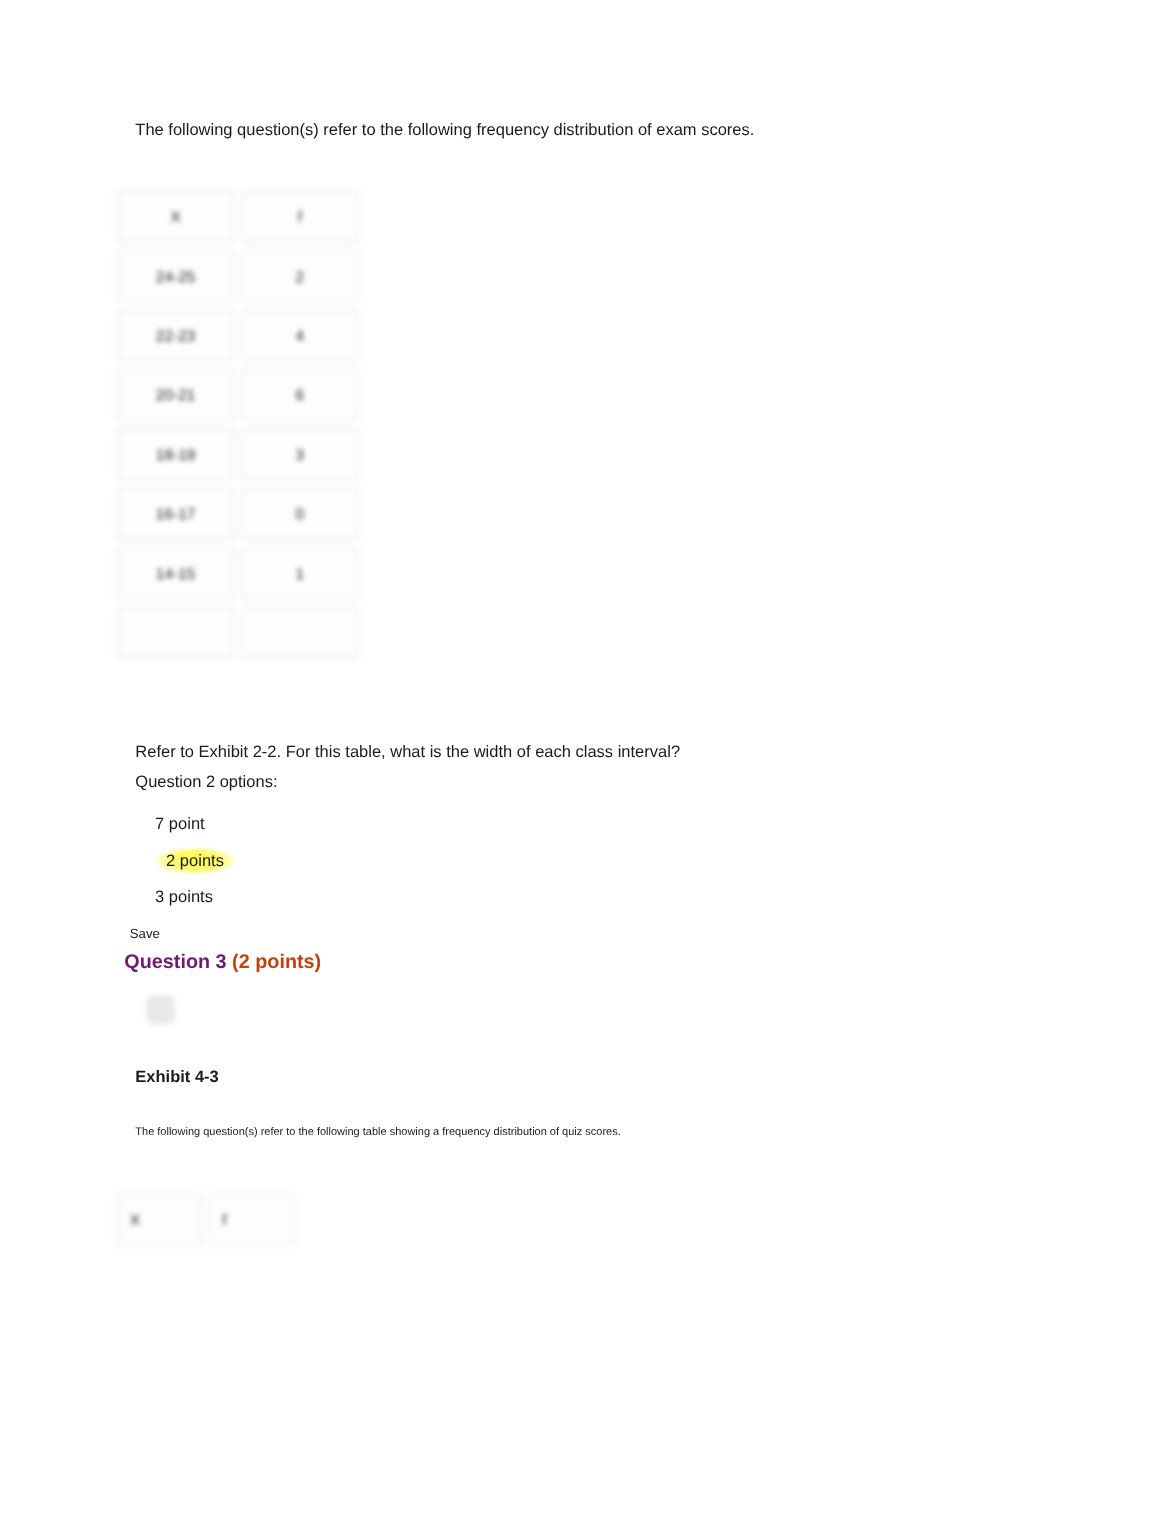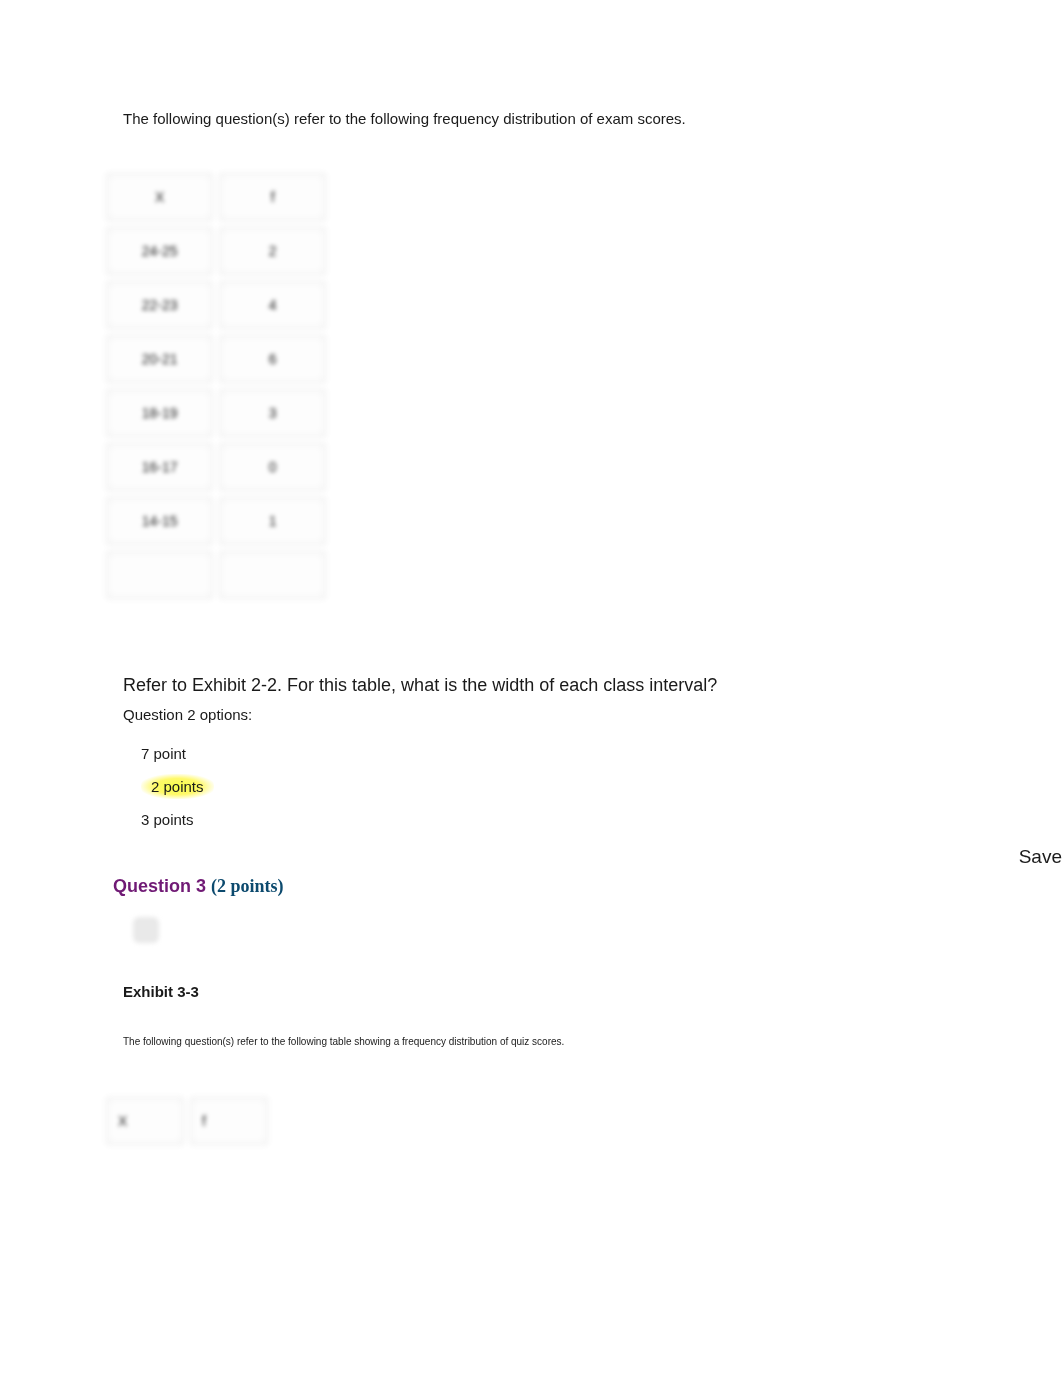--- a/index.html
+++ b/index.html
@@ -35,21 +35,21 @@
     box-shadow: 0 0 8px rgba(0,0,0,0.06) inset, 0 0 6px rgba(0,0,0,0.04);
     min-height: 48px;
     height: 48px;
     vertical-align: middle;
   }
   .freq-table .col-x { width: 110px; }
   .freq-table .col-f { width: 110px; }
 
   .question-text {
     margin: 70px 0 10px 123px;
-    font-size: 18px;
+    font-size: 15px;
   }
   .options-label {
     margin: 0 14px 14px 123px;
     font-size: 15px;
   }
   .options {
     list-style: none;
     margin: 0 0 10px 123px;
     padding: 0;
   }
@@ -57,30 +57,29 @@
     padding: 8px 0 8px 18px;
     font-size: 15px;
   }
   .options li.highlight span {
     background: radial-gradient(ellipse at center, #f6ff4a 0%, #fff96a 45%, rgba(255,255,255,0) 75%);
     padding: 4px 10px;
     border-radius: 14px;
   }
   .save {
     margin: 6px 0 8px 118px;
-    font-size: 19px;
-    text-align: right;
+    font-size: 12px;
   }
   .question-heading {
     margin: 6px 0 18px 113px;
     font-size: 18px;
     font-weight: 700;
   }
   .question-heading .qnum { color: #701a75; }
-  .question-heading .pts { color: #0c4a6e; font-family: Liberation Serif, serif; }
+  .question-heading .pts { color: #c2410c; }
   .exhibit-icon-area {
     margin: 8px 0 18px 113px;
     height: 44px;
     position: relative;
     filter: blur(2.2px);
   }
   .exhibit-icon {
     position: absolute;
     left: 20px;
     top: 2px;
@@ -174,21 +173,21 @@
   <div class="save">Save</div>
 
   <div class="question-heading">
     <span class="qnum">Question 3 </span><span class="pts">(2 points)</span>
   </div>
 
   <div class="exhibit-icon-area">
     <div class="exhibit-icon"></div>
   </div>
 
-  <p class="exhibit-title">Exhibit 3-3</p>
+  <p class="exhibit-title">Exhibit 4-3</p>
 
   <p class="intro-text2">The following question(s) refer to the following table showing a frequency distribution of quiz scores.</p>
 
   <table class="freq-table2">
     <tbody>
         <tr>
       <td class="col-x">X</td>
       <td class="col-f">f</td>
     </tr>
   </tbody>

